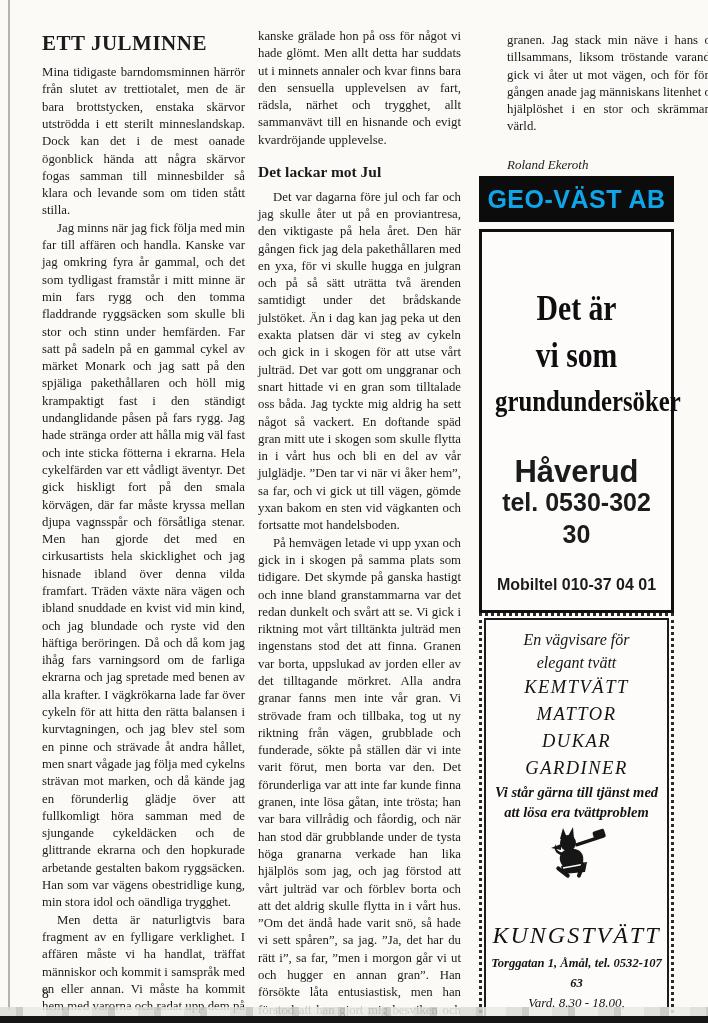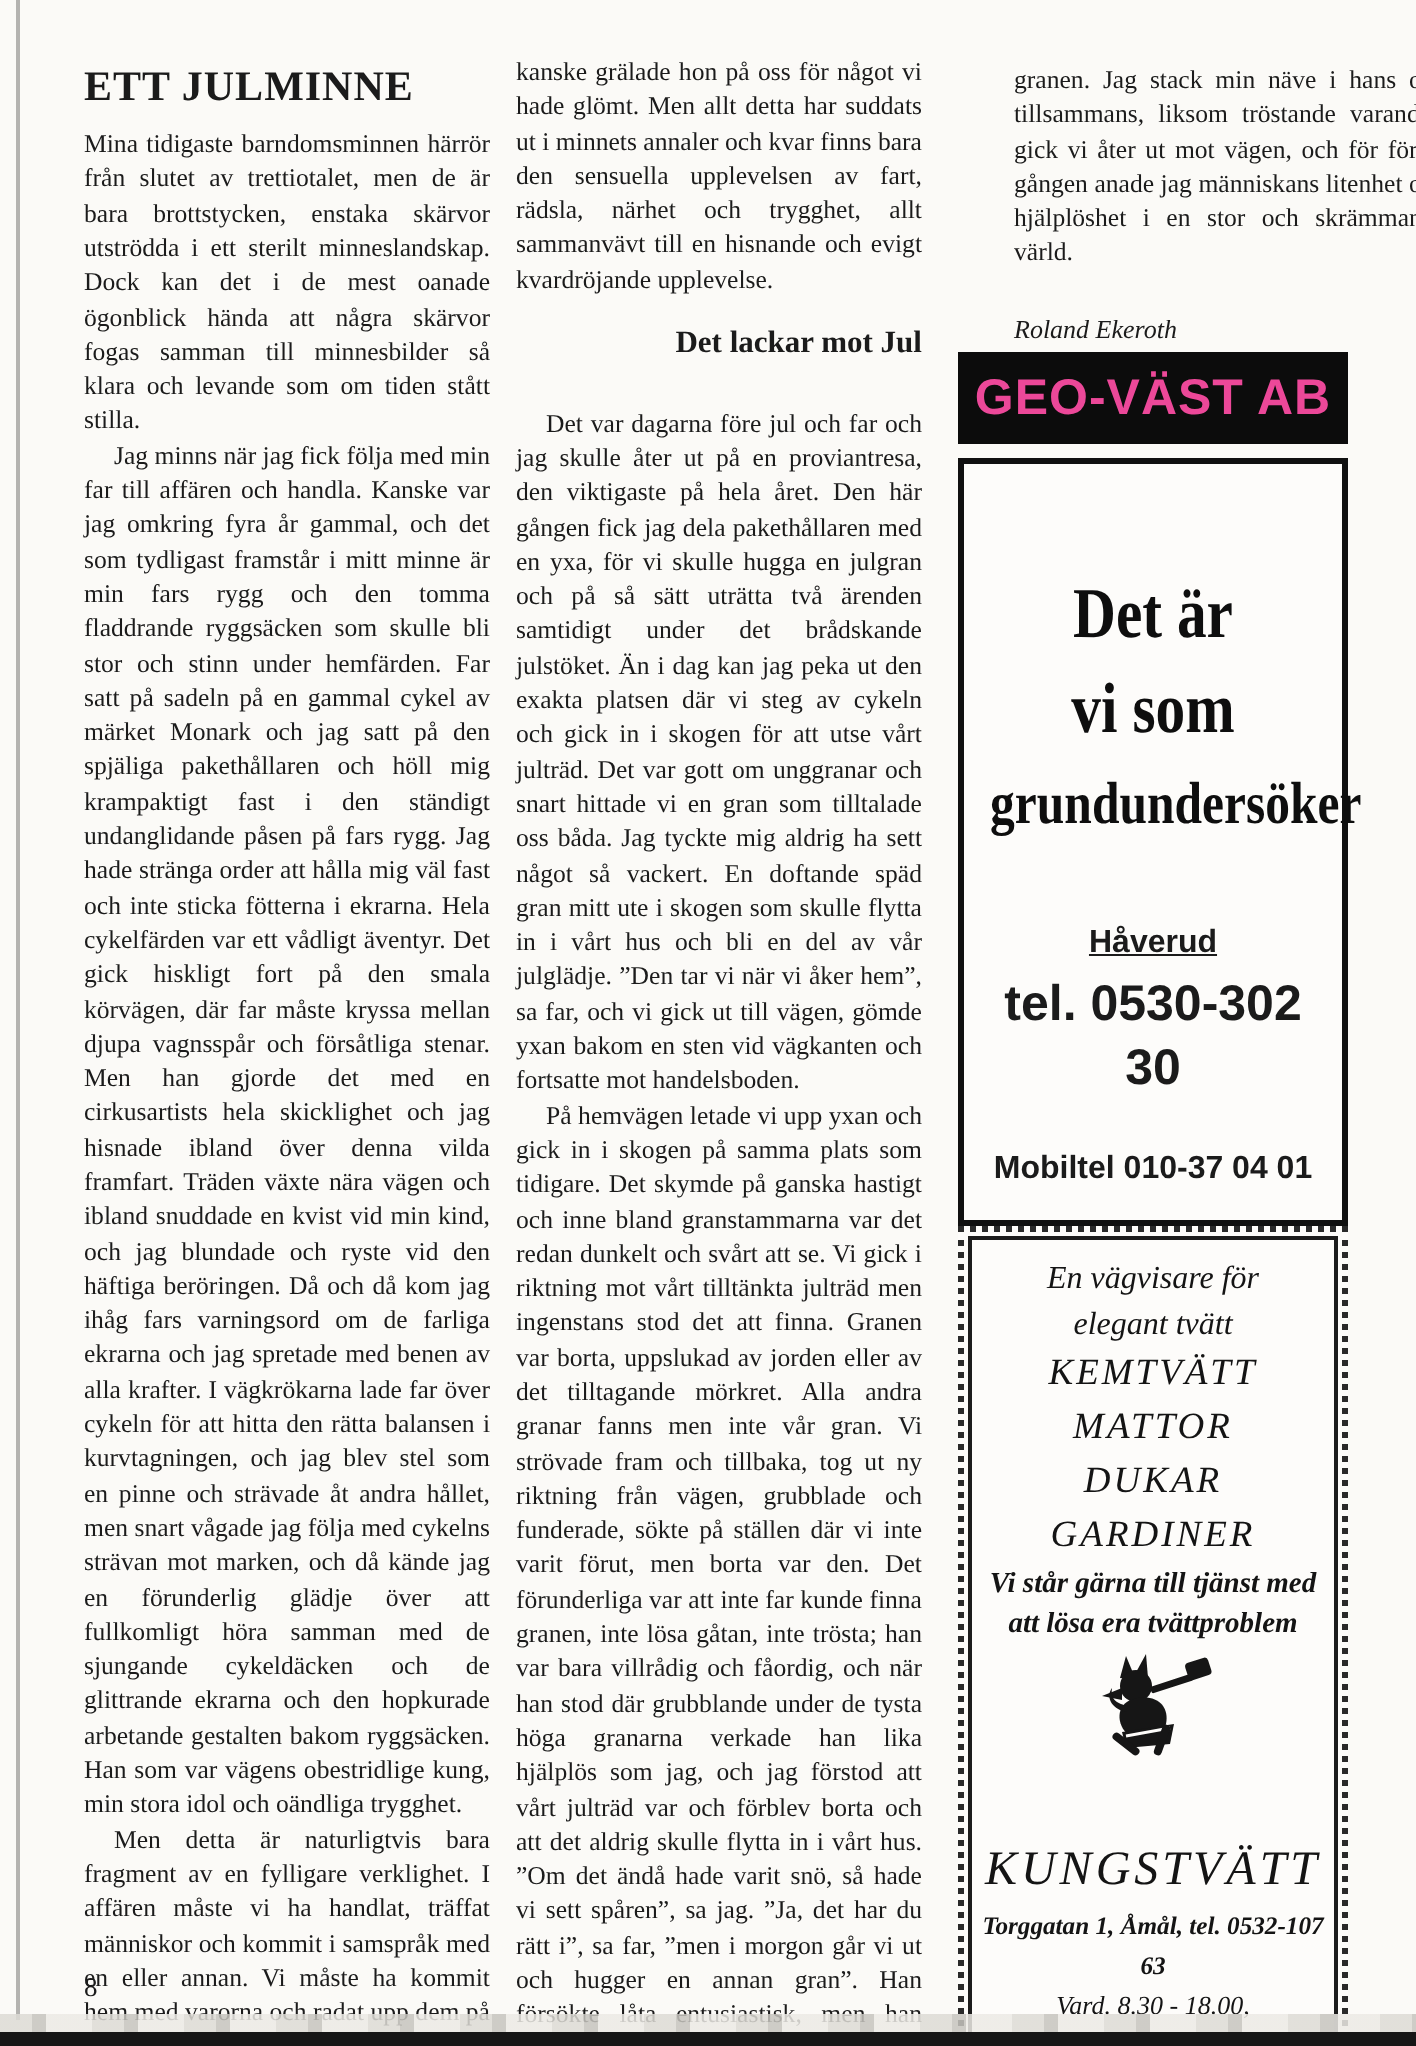--- a/index.html
+++ b/index.html
@@ -33,46 +33,46 @@
   .col-left  { left: 42px;  top: 32px; }
   .col-mid   { left: 258px; top: 28px; }
   .col-right { left: 507px; top: 32px; width: 216px; }
   .article-title {
     font-size: 21px; font-weight: bold; letter-spacing: .5px;
     margin-bottom: 9px; text-align: left; line-height: 1.1;
   }
   .para { margin: 0; }
   .para.indent { text-indent: 15px; }
   .section-heading {
-    font-size: 15.5px; font-weight: bold; text-align: right;
-    margin: 14px 0 22px 0; line-height: 1.2;
+    font-size: 15.5px; font-weight: bold; text-align: left;
+    margin: 14px 0 7px 0; line-height: 1.2;
   }
   .byline { font-style: italic; text-align: left; margin-top: 20px; font-size: 13px; }
   .page-number { position: absolute; left: 42px; top: 986px; font-size: 13.5px; }
 
   
   .ad-geovast { position: absolute; left: 479px; top: 176px; width: 195px; }
   .geovast-header {
-    background: #0c0c0c; color: #ec4899; text-align: center;
+    background: #0c0c0c; color: #0ea5e9; text-align: center;
     font-family: "Liberation Sans", sans-serif; font-weight: bold;
     font-size: 25px; letter-spacing: .5px; padding: 9px 0 8px 0;
   }
   .geovast-box {
     margin-top: 7px; border: 3px solid #101010; background: #fdfcfa;
     text-align: center; padding: 52px 4px 16px 4px;
   }
   .geovast-slogan {
     font-family: "Liberation Serif", serif; font-weight: bold; color: #0e0e0e;
     transform: scaleX(.9) scaleY(1.08); transform-origin: center top;
   }
   .geovast-slogan-l1, .geovast-slogan-l2 { font-size: 33px; line-height: 44px; }
   .geovast-slogan-l3 { font-size: 27.5px; line-height: 42px; }
   .geovast-location {
     margin-top: 44px; font-family: "Liberation Sans", sans-serif;
-    font-weight: bold; font-size: 16px; line-height: 28px; text-decoration: underline;
+    font-weight: bold; font-size: 31px; line-height: 28px;
   }
   .geovast-phone {
     font-family: "Liberation Sans", sans-serif; font-weight: bold;
     font-size: 25px; line-height: 32px;
   }
   .geovast-mobile {
     margin-top: 26px; font-family: "Liberation Sans", sans-serif;
     font-weight: bold; font-size: 16px;
   }
 

